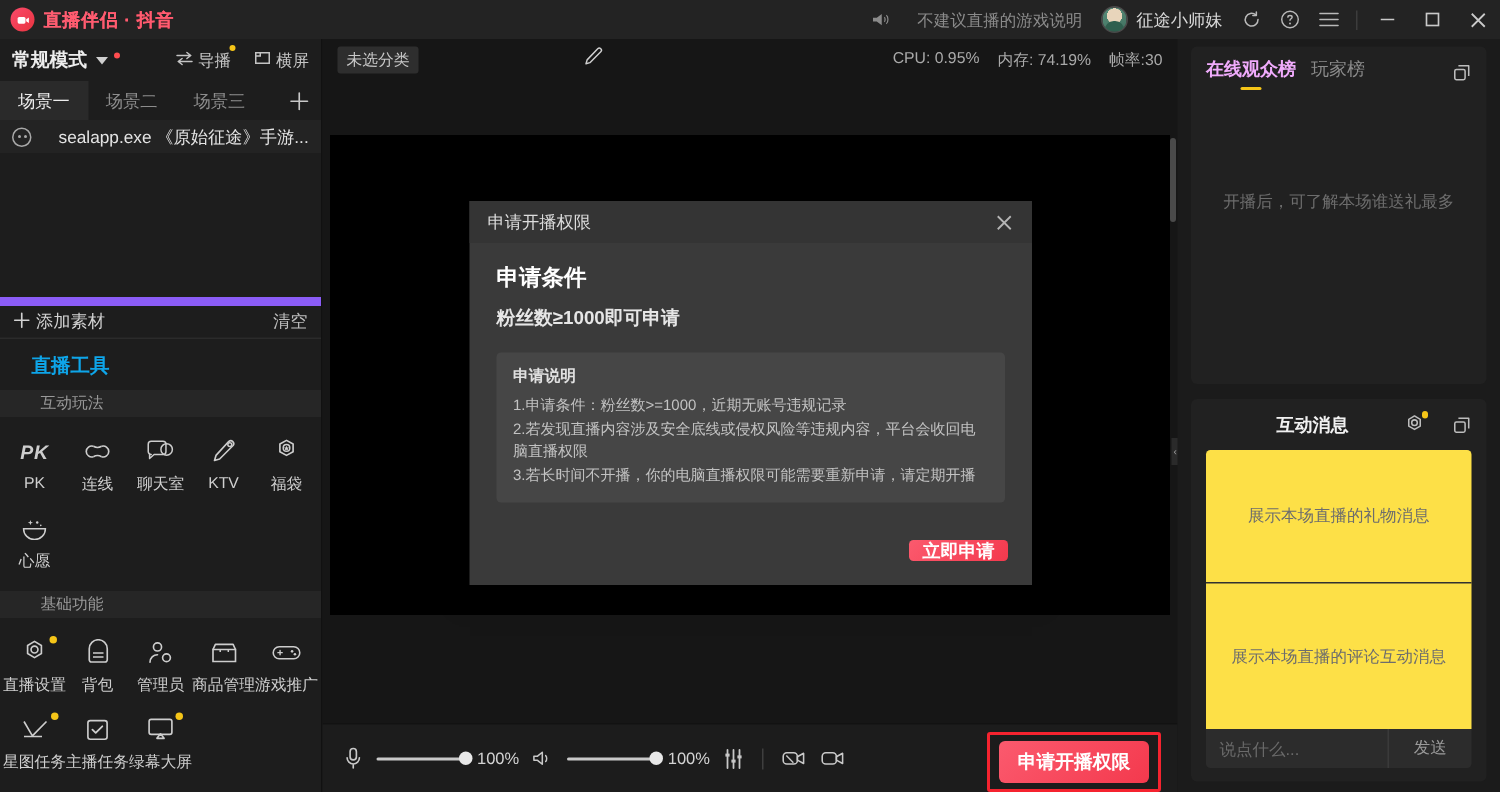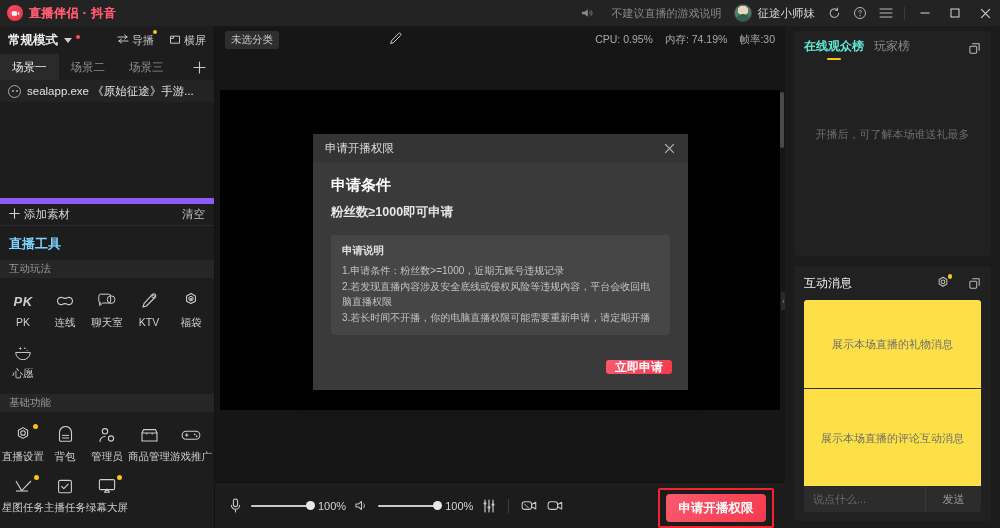--- a/index.html
+++ b/index.html
@@ -75,37 +75,37 @@
 
   .scene-tabs { height: 26px; display:flex; align-items:stretch; background:#1d1d1d; }
   .scene-tab {
     padding: 0 12px; display:flex; align-items:center; font-size:11.5px; color:#8d8d8d;
   }
   .scene-tab.active { background:#2a2a2a; color:#ededed; }
   .scene-add { margin-left:auto; width:30px; display:flex; align-items:center; justify-content:center; color:#c8c8c8; font-size:15px; }
 
   .source-list { background:#232323; }
   .source-item {
-    height: 22px; display:flex; align-items:center; gap:6px; padding:0 8px;
+    height: 22px; display:flex; align-items:center; gap:18px; padding:0 8px;
     font-size:11.5px; color:#e4e4e4;
   }
   .source-icon { width:13px;height:13px; border:1px solid #a8a8a8; border-radius:7px; position:relative; }
   .source-icon::before,.source-icon::after{content:"";position:absolute;top:4px;width:2px;height:2px;background:#a8a8a8;border-radius:50%;}
   .source-icon::before{left:2.5px;} .source-icon::after{right:2.5px;}
   .source-empty { flex:1; background:#1d1d1d; }
 
   .mat-row {
     height:28px; display:flex; align-items:center; padding:0 9px;
     border-top:6px solid #8b5cf6; border-bottom:1px solid #2b2b2b; background:#1d1d1d;
   }
   .mat-add { font-size:11.5px; color:#d2d2d2; display:flex; align-items:center; gap:4px;}
   .mat-clear { margin-left:auto; font-size:11.5px; color:#bdbdbd; }
 
-  .tools-title { padding:9px 9px 7px; font-size:13px; font-weight:bold; color:#7dd3fc; }
-  .group-head { height:18px; display:flex; align-items:center; padding:0 9px; font-size:10.5px; color:#9a9a9a; background:#262626; }
+  .tools-title { padding:9px 21px 7px; font-size:13px; font-weight:bold; color:#0ea5e9; }
+  .group-head { height:18px; display:flex; align-items:center; padding:0 27px; font-size:10.5px; color:#9a9a9a; background:#262626; }
   .tool-grid { display:grid; grid-template-columns:repeat(5,1fr); padding:8px 2px 6px; }
   .tool {
     display:flex; flex-direction:column; align-items:center; gap:5px; padding:5px 0 7px;
     font-size:10.5px; color:#cfcfcf; position:relative;
   }
   .tool .glyph { height:20px; display:flex; align-items:center; justify-content:center; color:#cdcdcd; position:relative; }
   .tool .ydot2{ position:absolute; right:-6px; top:-1px; width:5px;height:5px;border-radius:50%;background:#f5c518;}
   .pk-text{ font-style:italic; font-size:13px; font-weight:bold; letter-spacing:.5px; color:#cdcdcd;}
   .ktv-text{font-size:10.5px;}
 
@@ -143,23 +143,23 @@
     display:flex; align-items:center; justify-content:center;
   }
 
   
   .right { position:absolute; left:785px; top:26px; width:215px; height:502px; background:#1b1b1b; }
   .rcard { position:absolute; left:9px; width:197px; background:#212121; border-radius:4px; }
   .rank-card { top:5px; height:225px; }
   .msg-card { top:240px; height:255px; }
   .rcard-head { height:34px; display:flex; align-items:center; padding:0 10px; gap:10px; }
   .rtab { font-size:12px; color:#8b8b8b; position:relative; padding-bottom:3px; }
-  .rtab.active { color:#5eead4; font-weight:bold; }
+  .rtab.active { color:#f0abfc; font-weight:bold; }
   .rtab.active::after{ content:""; position:absolute; left:50%; transform:translateX(-50%); bottom:-2px; width:14px;height:2px;background:#f5c518;border-radius:1px;}
-  .rhead-title { font-size:12px; font-weight:normal; color:#f1f1f1; }
+  .rhead-title { font-size:12px; font-weight:bold; color:#f1f1f1;margin-left:47px; }
   .rhead-spacer{flex:1;}
   .rhead-icon{ color:#bdbdbd; display:flex; align-items:center; position:relative; }
   .rhead-icon .ydot3{ position:absolute; right:-2px; top:-2px; width:4.5px;height:4.5px;border-radius:50%;background:#f5c518;}
   .rank-empty {
     position:absolute; left:0; right:0; top:96px; text-align:center;
     font-size:11px; color:#6d6d6d;
   }
   .msg-section { position:absolute; left:10px; right:10px; background:#fde047; }
   .gift-sec { top:34px; height:88px; border-radius:3px 3px 0 0;}
   .cmt-sec { top:122px; height:98px; border-top:1px solid #313131;}

